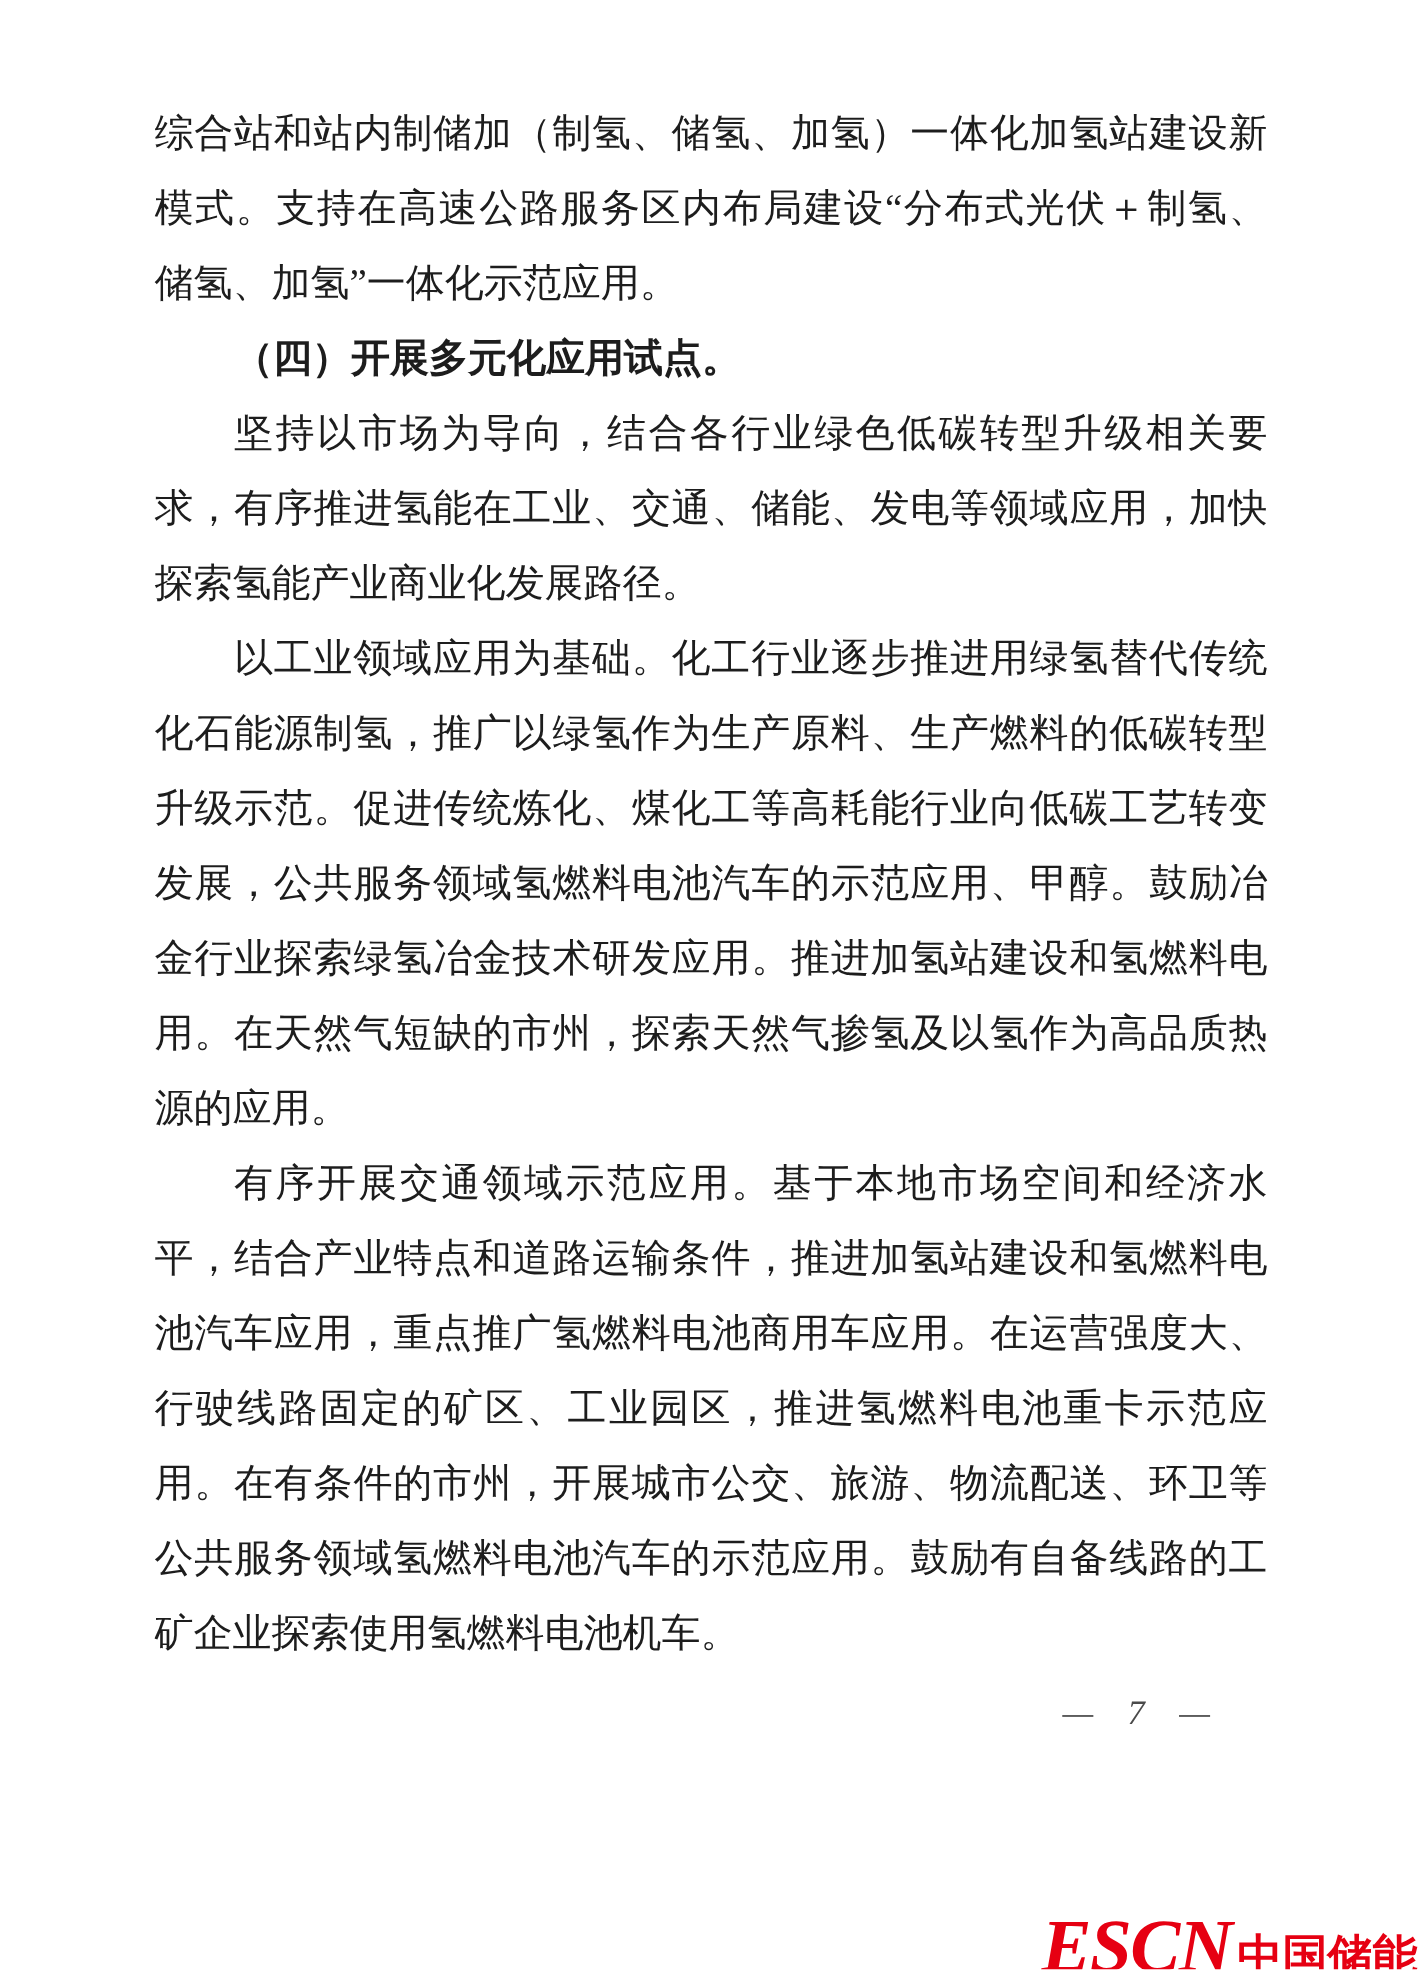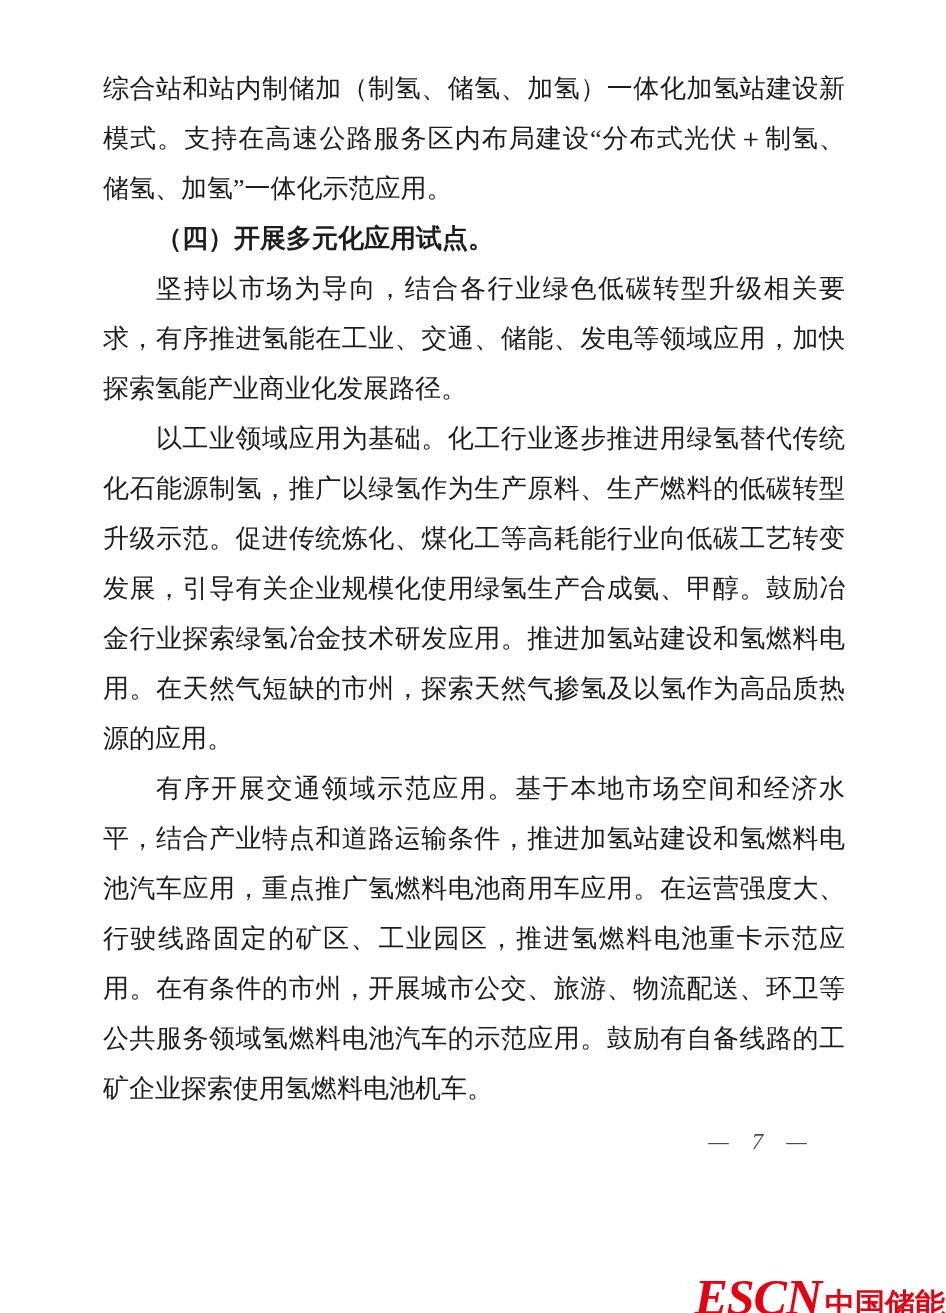--- a/index.html
+++ b/index.html
@@ -88,21 +88,21 @@
     <div class="line">综合站和站内制储加（制氢、储氢、加氢）一体化加氢站建设新</div>
     <div class="line">模式。支持在高速公路服务区内布局建设“分布式光伏＋制氢、</div>
     <div class="line left">储氢、加氢”一体化示范应用。</div>
     <div class="line left indent head">（四）开展多元化应用试点。</div>
     <div class="line indent">坚持以市场为导向，结合各行业绿色低碳转型升级相关要</div>
     <div class="line">求，有序推进氢能在工业、交通、储能、发电等领域应用，加快</div>
     <div class="line left">探索氢能产业商业化发展路径。</div>
     <div class="line indent">以工业领域应用为基础。化工行业逐步推进用绿氢替代传统</div>
     <div class="line">化石能源制氢，推广以绿氢作为生产原料、生产燃料的低碳转型</div>
     <div class="line">升级示范。促进传统炼化、煤化工等高耗能行业向低碳工艺转变</div>
-    <div class="line">发展，引导有关企业规模化使用绿氢生产合成氨、甲醇。鼓励冶</div>
+    <div class="line">发展，公共服务领域氢燃料电池汽车的示范应用、甲醇。鼓励冶</div>
     <div class="line">金行业探索绿氢冶金技术研发应用。推进加氢站建设和氢燃料电</div>
     <div class="line">用。在天然气短缺的市州，探索天然气掺氢及以氢作为高品质热</div>
     <div class="line left">源的应用。</div>
     <div class="line indent">有序开展交通领域示范应用。基于本地市场空间和经济水</div>
     <div class="line">平，结合产业特点和道路运输条件，推进加氢站建设和氢燃料电</div>
     <div class="line">池汽车应用，重点推广氢燃料电池商用车应用。在运营强度大、</div>
     <div class="line">行驶线路固定的矿区、工业园区，推进氢燃料电池重卡示范应</div>
     <div class="line">用。在有条件的市州，开展城市公交、旅游、物流配送、环卫等</div>
     <div class="line">公共服务领域氢燃料电池汽车的示范应用。鼓励有自备线路的工</div>
     <div class="line left">矿企业探索使用氢燃料电池机车。</div>

